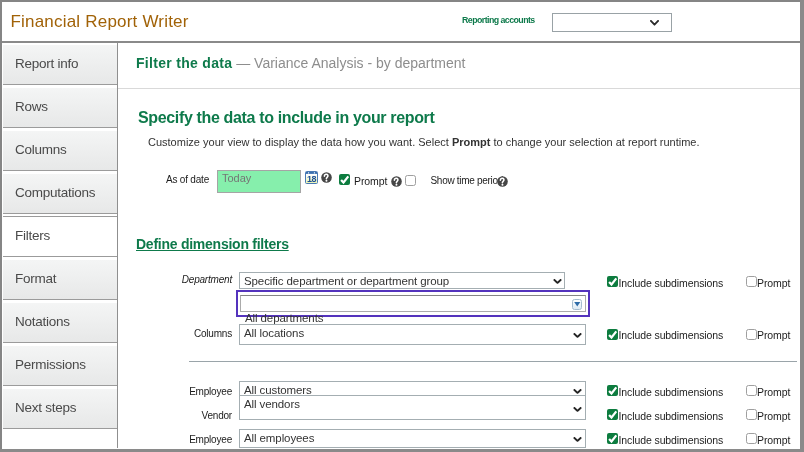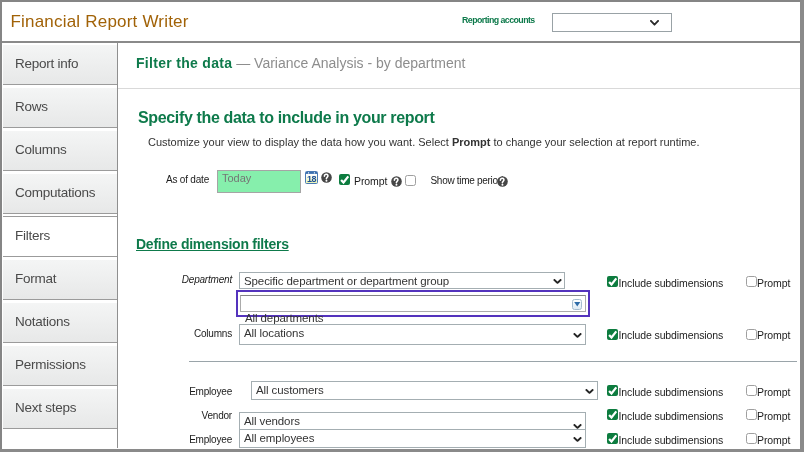--- a/index.html
+++ b/index.html
@@ -139,36 +139,36 @@
       <rect width="11" height="11" rx="2" fill="#0d7c3f"></rect>
       <path d="M2.1 5.9 L4.5 8.5 L9.3 2.4" fill="none" stroke="#fff" stroke-width="2.2"></path>
     </svg>
   <div class="ltxt" style="left:618.5px;top:329px;">Include subdimensions</div>
   <div class="cbe" style="left:745.5px;top:328.5px;"></div>
   <div class="ltxt" style="left:757px;top:329px;">Prompt</div>
 
   <div class="abs" style="left:189px;top:361px;width:608px;height:1px;background:#9aa4a9;"></div>
 
   <div class="lbl" style="left:130px;top:387px;width:102px;line-height:10px;">Employee</div>
-  <div class="sel-box" style="left:239px;top:381px;width:346.5px;height:18.5px;margin-left:12px;">
+  <div class="sel-box" style="left:239px;top:381px;width:346.5px;height:18.5px;">
     <span class="txt">All customers</span>
     <svg class="chev" width="9" height="5" viewBox="0 0 9 5">
         <path d="M0.8 0.6 L4.5 4.2 L8.2 0.6" fill="none" stroke="#252525" stroke-width="2"></path>
       </svg>
   </div>
   <svg class="cbg" style="left:606.5px;top:385px;" viewBox="0 0 11 11">
       <rect width="11" height="11" rx="2" fill="#0d7c3f"></rect>
       <path d="M2.1 5.9 L4.5 8.5 L9.3 2.4" fill="none" stroke="#fff" stroke-width="2.2"></path>
     </svg>
   <div class="ltxt" style="left:618.5px;top:385.5px;">Include subdimensions</div>
   <div class="cbe" style="left:745.5px;top:385px;"></div>
   <div class="ltxt" style="left:757px;top:385.5px;">Prompt</div>
 
   <div class="lbl" style="left:130px;top:411px;width:102px;line-height:10px;">Vendor</div>
-  <div class="sel-box" style="left:239px;top:412px;width:346.5px;height:25px;">
+  <div class="sel-box" style="left:239px;top:395px;width:346.5px;height:25px;">
     <span class="txt">All vendors</span>
     <svg class="chev" width="9" height="5" viewBox="0 0 9 5">
         <path d="M0.8 0.6 L4.5 4.2 L8.2 0.6" fill="none" stroke="#252525" stroke-width="2"></path>
       </svg>
   </div>
   <svg class="cbg" style="left:606.5px;top:409px;" viewBox="0 0 11 11">
       <rect width="11" height="11" rx="2" fill="#0d7c3f"></rect>
       <path d="M2.1 5.9 L4.5 8.5 L9.3 2.4" fill="none" stroke="#fff" stroke-width="2.2"></path>
     </svg>
   <div class="ltxt" style="left:618.5px;top:409.5px;">Include subdimensions</div>

